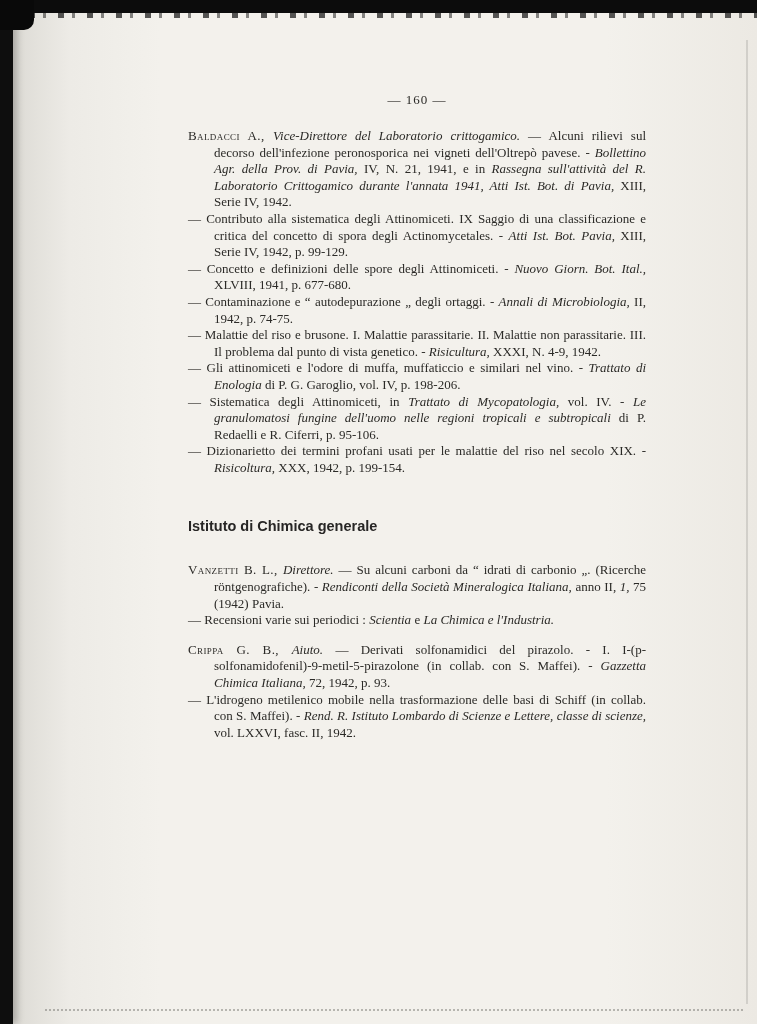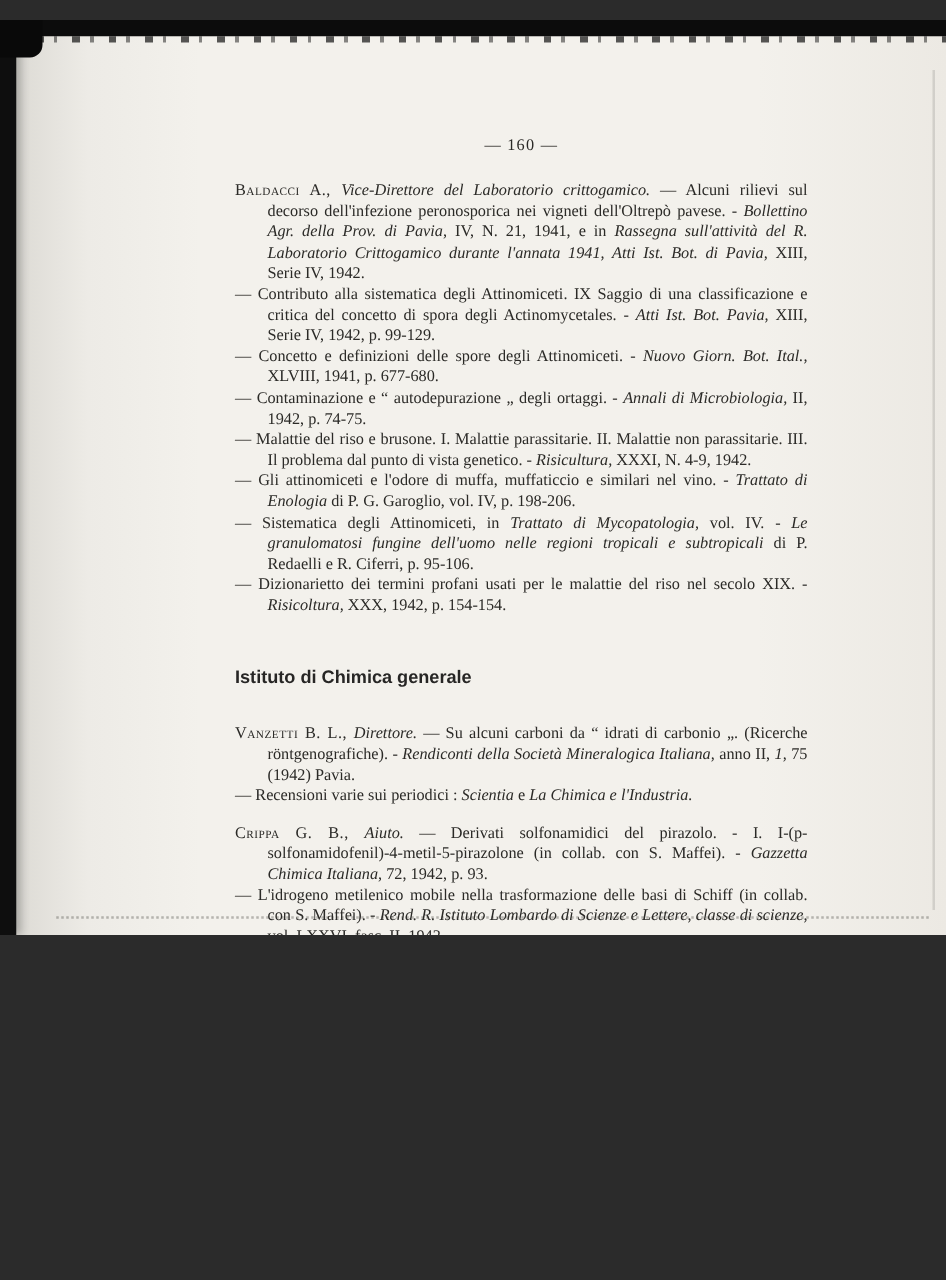--- a/index.html
+++ b/index.html
@@ -3,22 +3,22 @@
 <meta charset="utf-8">
 <style>
   html, body {
     margin: 0;
     padding: 0;
     background: #2b2b2b;
   }
   .scan {
     position: relative;
     width: 757px;
-    height: 732px;
-    margin: 16px auto;
+    height: 1024px;
+    margin: 0 auto;
     overflow: hidden;
     background: linear-gradient(90deg, #d9d7d1 0px, #edebe6 70px, #f3f1ec 160px, #f3f1ec 80%, #ece9e3 100%);
     font-family: "Liberation Serif", serif;
     color: #2b2a27;
   }
   
   .band-top {
     position: absolute; top: 0; left: 0; width: 100%; height: 13px;
     background: #0c0c0c;
   }
@@ -98,29 +98,29 @@
     <div id="content">
         <section>
           <div class="entry-group">
             <p class="entry"><span class="sc">Baldacci A., </span><span class="i">Vice-Direttore del Laboratorio crittogamico.</span><span class="r"> — Alcuni rilievi sul decorso dell'infezione peronosporica nei vigneti dell'Oltrepò pavese. - </span><span class="i">Bollettino Agr. della Prov. di Pavia,</span><span class="r"> IV, N. 21, 1941, e in </span><span class="i">Rassegna sull'attività del R. Laboratorio Crittogamico durante l'annata 1941, Atti Ist. Bot. di Pavia,</span><span class="r"> XIII, Serie IV, 1942.</span></p>
             <p class="entry"><span class="r">— Contributo alla sistematica degli Attinomiceti. IX Saggio di una classificazione e critica del concetto di spora degli Actinomycetales. - </span><span class="i">Atti Ist. Bot. Pavia,</span><span class="r"> XIII, Serie IV, 1942, p. 99-129.</span></p>
             <p class="entry"><span class="r">— Concetto e definizioni delle spore degli Attinomiceti. - </span><span class="i">Nuovo Giorn. Bot. Ital.,</span><span class="r"> XLVIII, 1941, p. 677-680.</span></p>
             <p class="entry"><span class="r">— Contaminazione e “ autodepurazione „ degli ortaggi. - </span><span class="i">Annali di Microbiologia,</span><span class="r"> II, 1942, p. 74-75.</span></p>
             <p class="entry"><span class="r">— Malattie del riso e brusone. I. Malattie parassitarie. II. Malattie non parassitarie. III. Il problema dal punto di vista genetico. - </span><span class="i">Risicultura,</span><span class="r"> XXXI, N. 4-9, 1942.</span></p>
             <p class="entry"><span class="r">— Gli attinomiceti e l'odore di muffa, muffaticcio e similari nel vino. - </span><span class="i">Trattato di Enologia</span><span class="r"> di P. G. Garoglio, vol. IV, p. 198-206.</span></p>
             <p class="entry"><span class="r">— Sistematica degli Attinomiceti, in </span><span class="i">Trattato di Mycopatologia,</span><span class="r"> vol. IV. - </span><span class="i">Le granulomatosi fungine dell'uomo nelle regioni tropicali e subtropicali</span><span class="r"> di P. Redaelli e R. Ciferri, p. 95-106.</span></p>
-            <p class="entry"><span class="r">— Dizionarietto dei termini profani usati per le malattie del riso nel secolo XIX. - </span><span class="i">Risicoltura,</span><span class="r"> XXX, 1942, p. 154-154.</span></p>
+            <p class="entry"><span class="r">— Dizionarietto dei termini profani usati per le malattie del riso nel secolo XIX. - </span><span class="i">Risicoltura,</span><span class="r"> XXX, 1942, p. 199-154.</span></p>
           </div>
         </section>
         <section>
           <h2 class="section-heading">Istituto di Chimica generale</h2>
           <div class="entry-group">
             <p class="entry"><span class="sc">Vanzetti B. L., </span><span class="i">Direttore.</span><span class="r"> — Su alcuni carboni da “ idrati di carbonio „. (Ricerche röntgenografiche). - </span><span class="i">Rendiconti della Società Mineralogica Italiana,</span><span class="r"> anno II, </span><span class="i">1,</span><span class="r"> 75 (1942) Pavia.</span></p>
             <p class="entry"><span class="r">— Recensioni varie sui periodici : </span><span class="i">Scientia</span><span class="r"> e </span><span class="i">La Chimica e l'Industria.</span></p>
           </div>
           <div class="entry-group">
-            <p class="entry"><span class="sc">Crippa G. B., </span><span class="i">Aiuto.</span><span class="r"> — Derivati solfonamidici del pirazolo. - I. I-(p-solfonamidofenil)-4-metil-5-pirazolone (in collab. con S. Maffei). - </span><span class="i">Gazzetta Chimica Italiana,</span><span class="r"> 72, 1942, p. 93.</span></p>
+            <p class="entry"><span class="sc">Crippa G. B., </span><span class="i">Aiuto.</span><span class="r"> — Derivati solfonamidici del pirazolo. - I. I-(p-solfonamidofenil)-9-metil-5-pirazolone (in collab. con S. Maffei). - </span><span class="i">Gazzetta Chimica Italiana,</span><span class="r"> 72, 1942, p. 93.</span></p>
             <p class="entry"><span class="r">— L'idrogeno metilenico mobile nella trasformazione delle basi di Schiff (in collab. con S. Maffei). - </span><span class="i">Rend. R. Istituto Lombardo di Scienze e Lettere, classe di scienze,</span><span class="r"> vol. LXXVI, fasc. II, 1942.</span></p>
           </div>
         </section>
       </div>
   </div>
 </div>
 
 </body></html>

